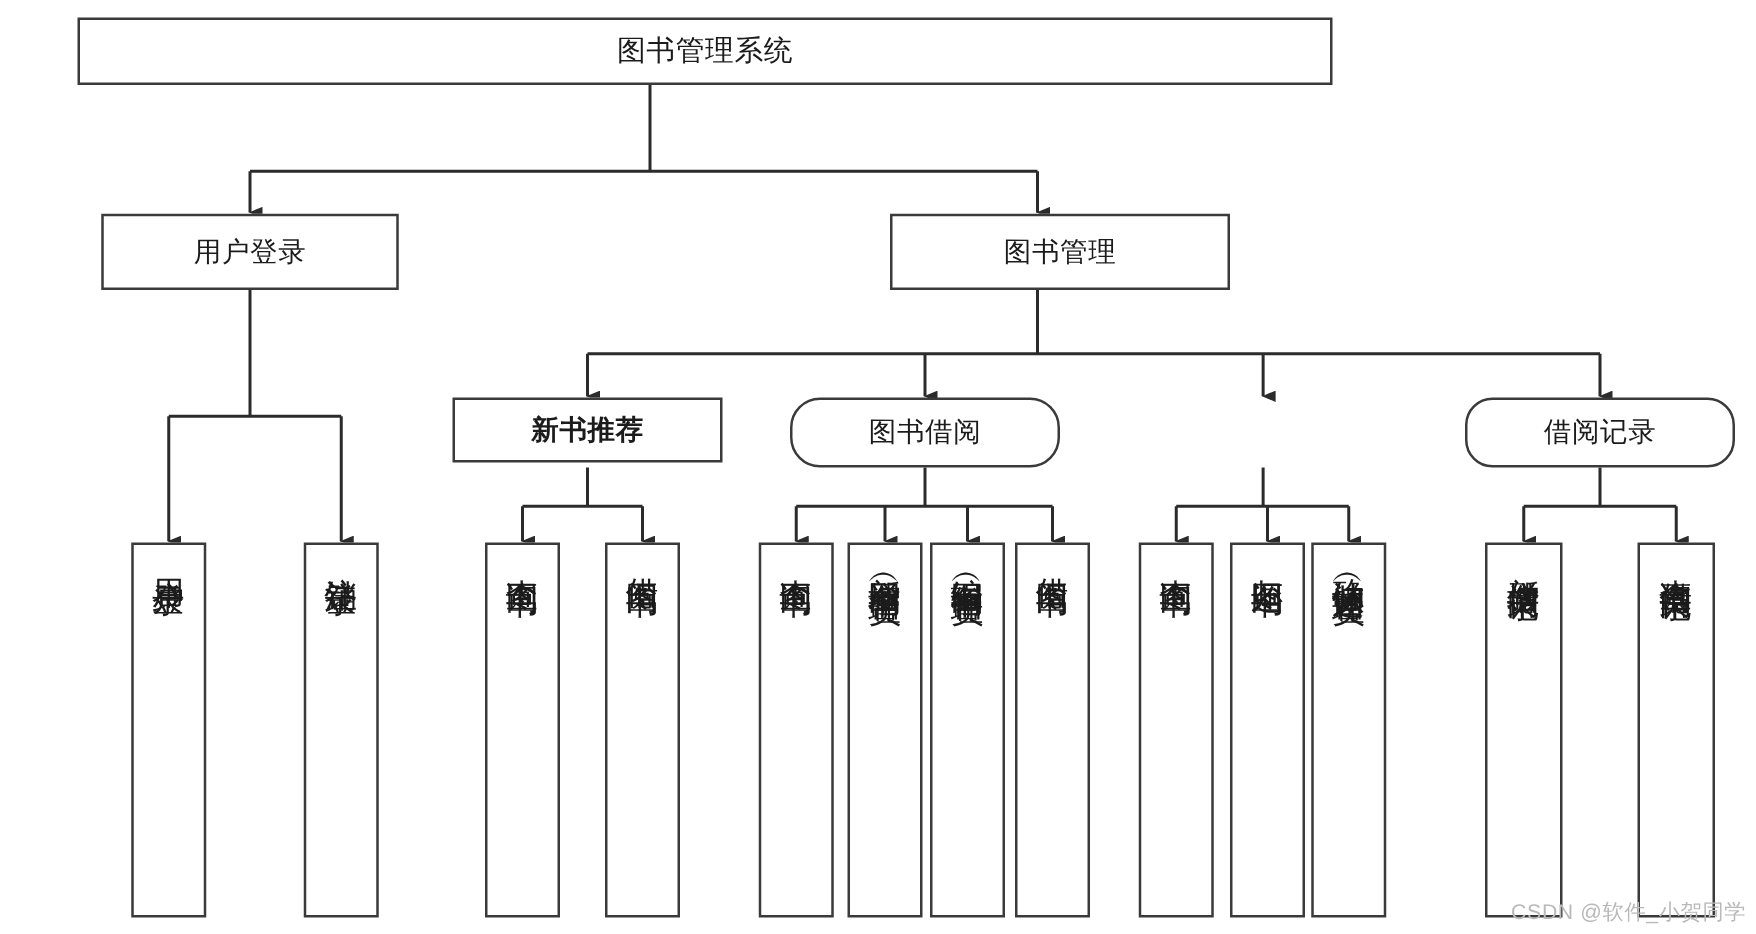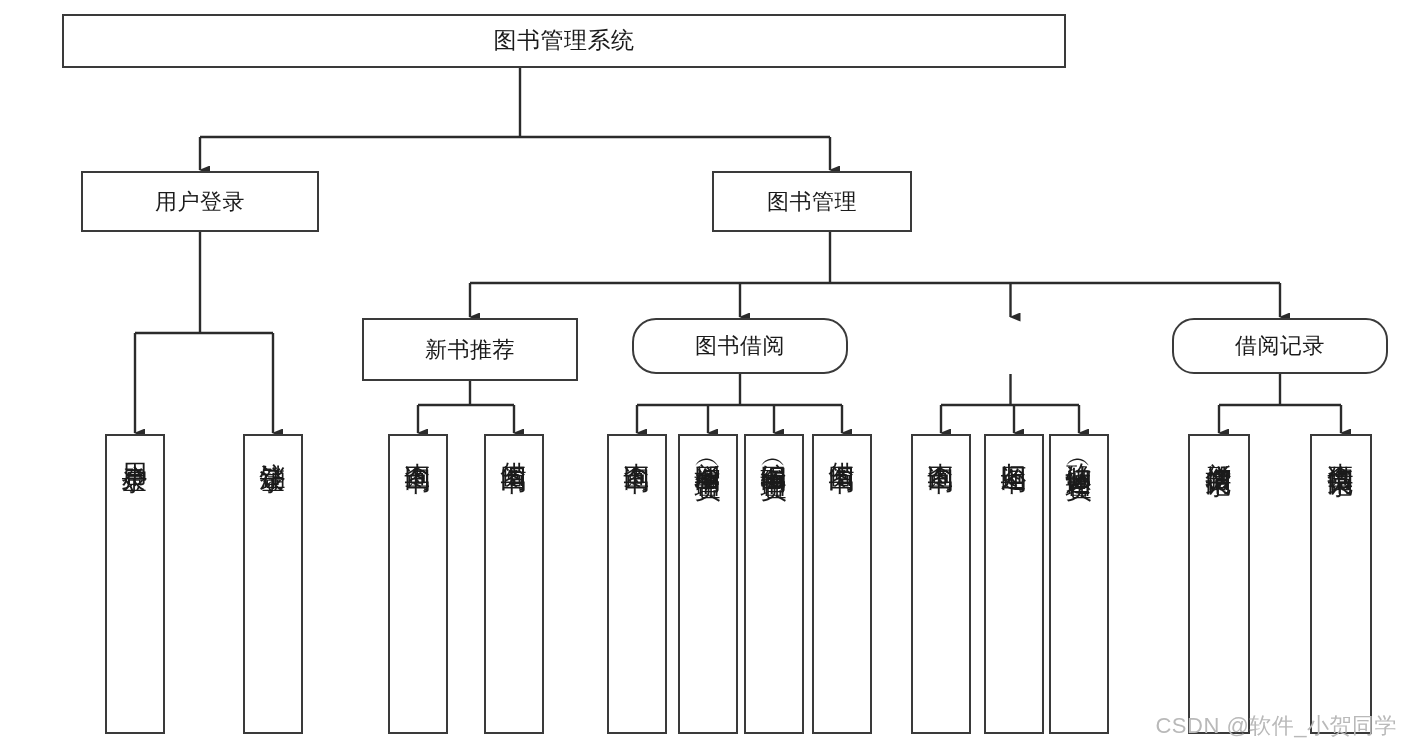--- a/index.html
+++ b/index.html
@@ -60,21 +60,21 @@
     white-space: nowrap;
     transform: none;
   }
   .node.root .label {
     font-size: 23px;
   }
   .watermark {
     position: absolute;
     right: 8px;
     bottom: 6px;
-    font-size: 22px;
+    font-size: 17px;
     color: #b9b9b9;
     letter-spacing: 0.5px;
     white-space: nowrap;
     user-select: none;
   }
 </style>
 </head>
 <body>
 
 <div id="diagram-root">
@@ -122,25 +122,25 @@
       </g>
   </svg>
 
   <div class="node horiz root" style="left: 18px; top: 14px; width: 1004px; height: 54px; margin-left: 44px;">
     <span class="label">图书管理系统</span>
   </div>
 
   <div class="node horiz" style="left: 81px; top: 171px; width: 238px; height: 61px;">
     <span class="label">用户登录</span>
   </div>
-  <div class="node horiz" style="left: 712px; top: 171px; width: 200px; height: 61px;">
+  <div class="node horiz" style="left: 712px; top: 171px; width: 272px; height: 61px;">
     <span class="label">图书管理</span>
   </div>
 
-  <div class="node horiz" style="left: 362px; top: 318px; width: 216px; height: 63px;">
+  <div class="node horiz" style="left: 362px; top: 318px; width: 216px; height: 52px; font-weight: bold;">
     <span class="label">新书推荐</span>
   </div>
   <div class="node horiz" style="left: 632px; top: 318px; width: 216px; height: 56px; border-radius: 24px;">
     <span class="label">图书借阅</span>
   </div>
   <div class="node horiz" style="left: 1172px; top: 318px; width: 216px; height: 56px; border-radius: 22px;">
     <span class="label">借阅记录</span>
   </div>
 
   <div class="node vert" style="left: 105px; top: 434px; width: 60px; height: 300px;">

